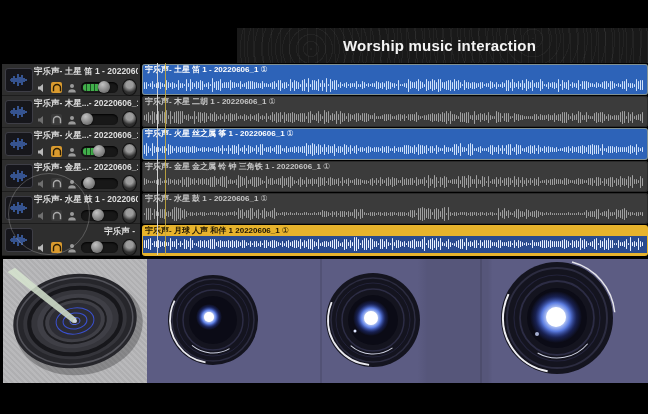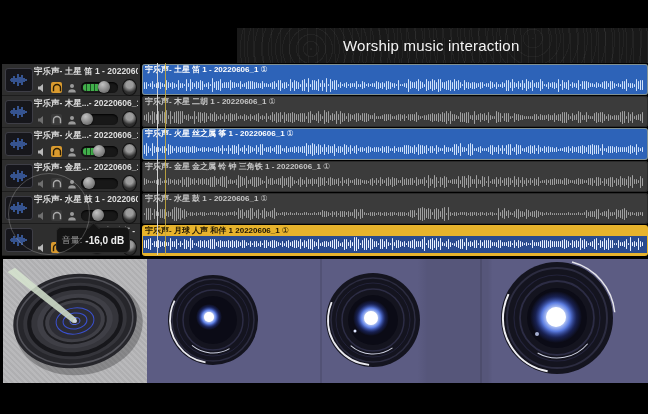--- a/index.html
+++ b/index.html
@@ -5,21 +5,21 @@
   html,body{margin:0;padding:0;background:#000;}
   #app{position:relative;width:648px;height:414px;background:#000;overflow:hidden;
        font-family:"Liberation Sans",sans-serif;-webkit-font-smoothing:antialiased;}
 
   
   .banner{position:absolute;left:237px;top:28px;width:411px;height:35px;background:#191919;
     background-image:
       repeating-radial-gradient(circle at 18% 60%, rgba(255,255,255,.045) 0 1px, transparent 1px 7px),
       repeating-radial-gradient(circle at 72% 30%, rgba(255,255,255,.04) 0 1px, transparent 1px 9px);
     display:flex;align-items:center;}
-  .banner-title{margin-left:106px;color:#f4f4f4;font-size:15px;font-weight:normal;letter-spacing:.2px;white-space:nowrap;}
+  .banner-title{margin-left:106px;color:#f4f4f4;font-size:15px;font-weight:bold;letter-spacing:.2px;white-space:nowrap;}
   .demo-btn{margin-left:12px;width:74px;height:25px;background:#fff;color:#101010;font-size:14px;
     font-weight:bold;display:flex;align-items:center;justify-content:center;}
 
   
   .daw{position:absolute;left:0;top:63px;width:648px;height:194px;}
   .track-col{position:absolute;left:2px;top:1px;width:138px;height:192px;background:#2c2c2c;
     display:flex;flex-direction:column;}
   .track-row{flex:1;position:relative;border-bottom:1px solid #1d1d1d;background:#2e2e2e;}
   .tk-icon{position:absolute;left:3px;top:50%;transform:translateY(-50%);width:26px;height:22px;
     background:#16161b;border:1px solid #3e3e46;border-radius:3px;display:flex;align-items:center;justify-content:center;}
@@ -1828,24 +1828,20 @@
             <i style="height: 11.3938px;"></i>
             <i style="height: 5.24552px;"></i>
             <i style="height: 3.48692px;"></i>
           </div>
       </div>
     </div>
 
     <div class="playhead"></div>
     <div class="marker-line"></div>
 
-    <div class="tooltip">
-      <span class="tt-label">音量:</span>
-      <span class="tt-value">-16,0 dB</span>
-    </div>
 
     <div class="cursor-circle"></div>
   </div>
 
   <div class="bottom">
 
     <div class="panel-gray">
       <svg width="144" height="124" viewBox="0 0 144 124">
         <ellipse cx="76" cy="67" rx="64" ry="49" fill="rgba(25,25,30,.30)" transform="rotate(-8 76 67)"></ellipse>
         <g transform="rotate(-8 72 62)">

